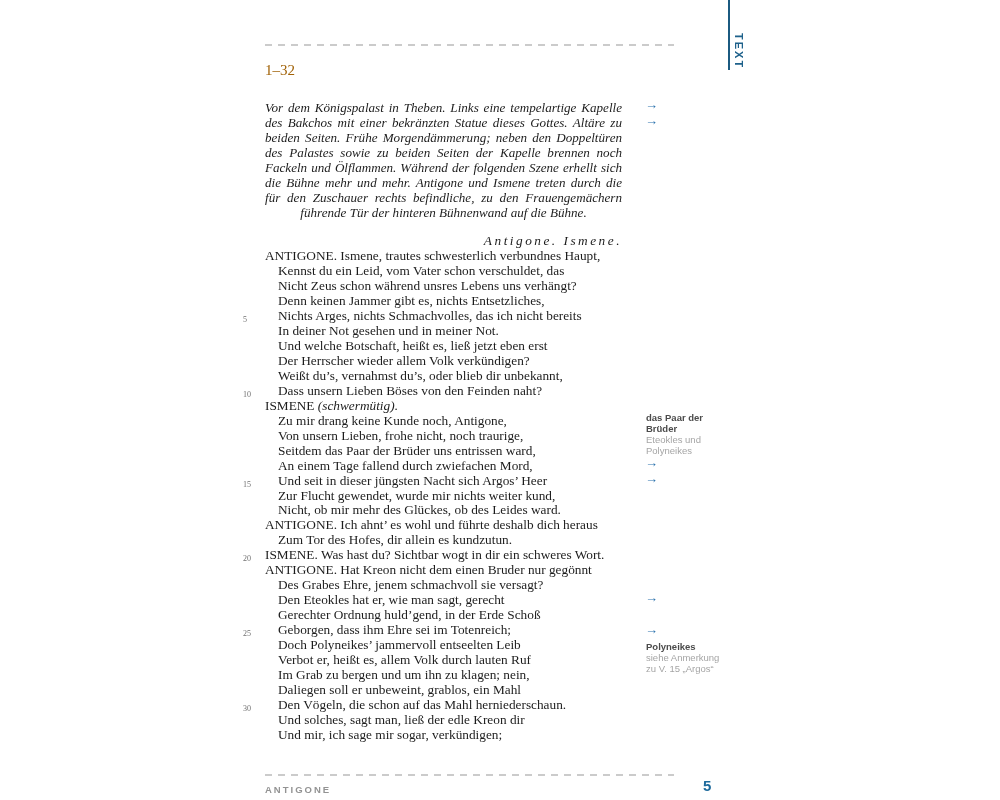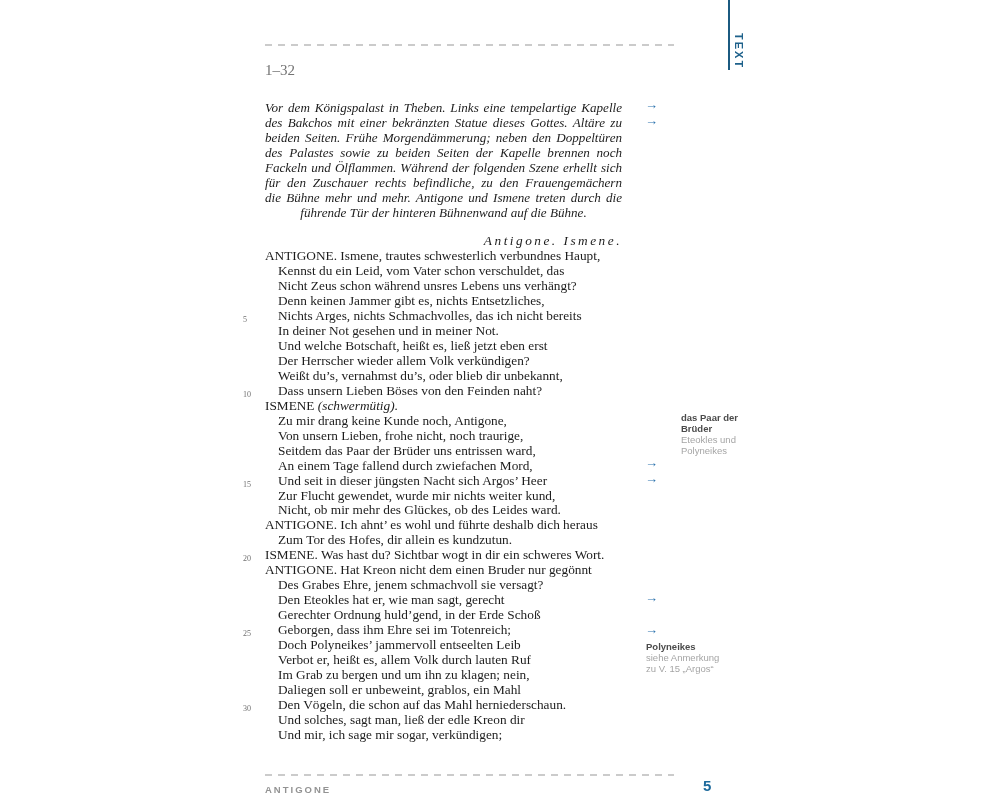--- a/index.html
+++ b/index.html
@@ -6,40 +6,40 @@
   .page{
     position:relative;width:1000px;height:800px;background:#ffffff;overflow:hidden;
     font-family:"Liberation Serif",serif;color:#1c1c1c;
   }
   
   .dashed-rule{position:absolute;height:2px;
     background:repeating-linear-gradient(90deg,#cbcbcb 0 7px,transparent 7px 13px);}
   .rule-top{left:265px;top:44px;width:409px;}
   .rule-bottom{left:265px;top:774px;width:409px;}
   
-  .range{position:absolute;left:265px;top:62px;font-size:15px;color:#737373;}
+  .range{position:absolute;left:265px;top:62px;font-size:15px;color:#a16207;}
   
   .stage{position:absolute;left:265px;top:100px;width:357px;
     font-style:italic;font-size:13.1px;line-height:15px;color:#1c1c1c;}
   .stage-line{text-align:justify;text-align-last:justify;white-space:normal;}
   .stage-line.last{text-align:left;text-align-last:center;}
   
   .scene-heading{position:absolute;left:265px;top:233px;width:357px;text-align:right;
     font-style:italic;font-size:13.3px;letter-spacing:2.5px;}
   
   .verse{position:absolute;left:265px;top:249px;width:380px;
     font-size:13.3px;line-height:14.97px;}
   .vline{position:relative;padding-left:13px;white-space:nowrap;}
   .vline.speaker{padding-left:0;}
   .vnum{position:absolute;left:-22px;top:4px;font-size:8px;color:#6f6f6f;}
   .vital{font-style:italic;}
   
   .note{position:absolute;left:646px;width:80px;
     font-family:"Liberation Sans",sans-serif;font-size:9.5px;line-height:11px;}
-  .note-1{top:412px;margin-left:35px;}
+  .note-1{top:412px;}
   .note-2{top:641px;}
   .note-title{font-weight:bold;color:#4b4b4b;}
   .note-body{color:#a5a5a5;}
   .arrow{position:absolute;left:645px;font-family:"Liberation Sans",sans-serif;
     font-size:13px;font-weight:bold;color:#2e74ae;line-height:13px;}
   .arrow-1{top:98px;}  .arrow-2{top:114px;}
   .arrow-3{top:456px;} .arrow-4{top:472px;}
   .arrow-5{top:591px;} .arrow-6{top:623px;}
   
   .tab-rule{position:absolute;left:728px;top:0;width:2px;height:70px;background:#1b5a80;}
@@ -61,22 +61,22 @@
   <div class="dashed-rule rule-top"></div>
 
   <div class="range">1–32</div>
 
   <div class="stage" id="stage">
       <div class="stage-line">Vor dem Königspalast in Theben. Links eine tempelartige Kapelle</div>
       <div class="stage-line">des Bakchos mit einer bekränzten Statue dieses Gottes. Altäre zu</div>
       <div class="stage-line">beiden Seiten. Frühe Morgendämmerung; neben den Doppeltüren</div>
       <div class="stage-line">des Palastes sowie zu beiden Seiten der Kapelle brennen noch</div>
       <div class="stage-line">Fackeln und Ölflammen. Während der folgenden Szene erhellt sich</div>
+      <div class="stage-line">die Bühne mehr und mehr. Antigone und Ismene treten durch die</div>
       <div class="stage-line">für den Zuschauer rechts befindliche, zu den Frauengemächern</div>
-      <div class="stage-line">die Bühne mehr und mehr. Antigone und Ismene treten durch die</div>
       <div class="stage-line last">führende Tür der hinteren Bühnenwand auf die Bühne.</div>
     </div>
 
   <div class="scene-heading">Antigone. Ismene.</div>
 
   <div class="verse" id="verse">
       <div class="vline speaker">ANTIGONE. Ismene, trautes schwesterlich verbundnes Haupt,</div>
       <div class="vline">Kennst du ein Leid, vom Vater schon verschuldet, das</div>
       <div class="vline">Nicht Zeus schon während unsres Lebens uns verhängt?</div>
       <div class="vline">Denn keinen Jammer gibt es, nichts Entsetzliches,</div>

